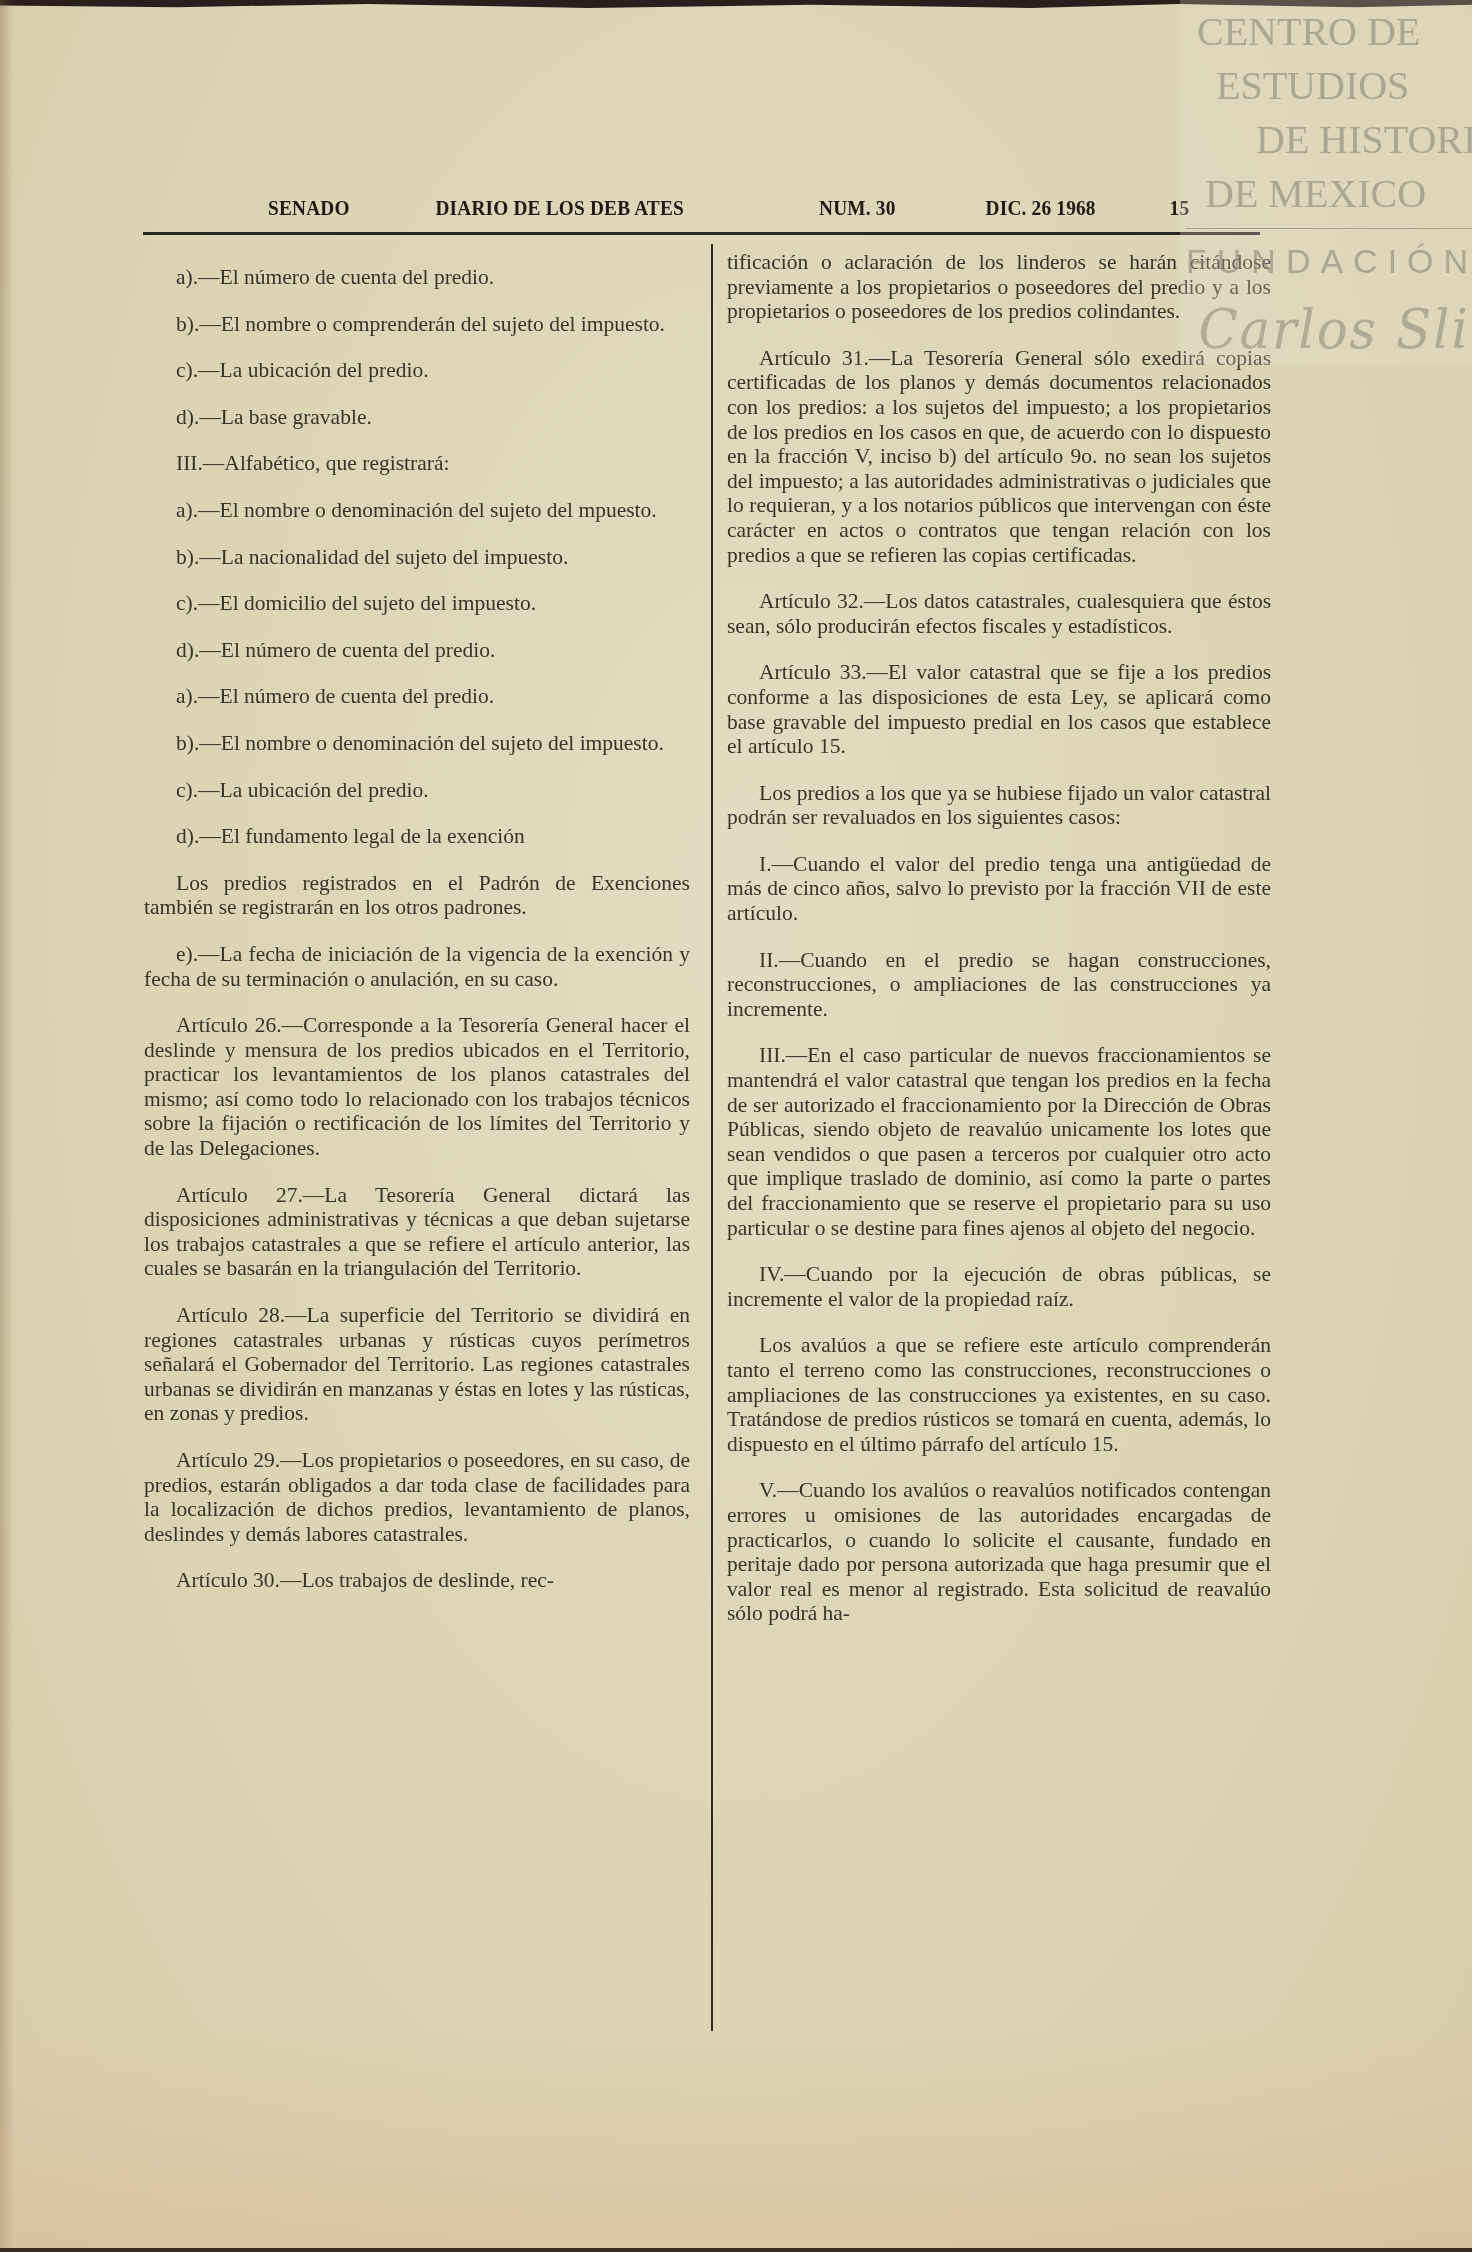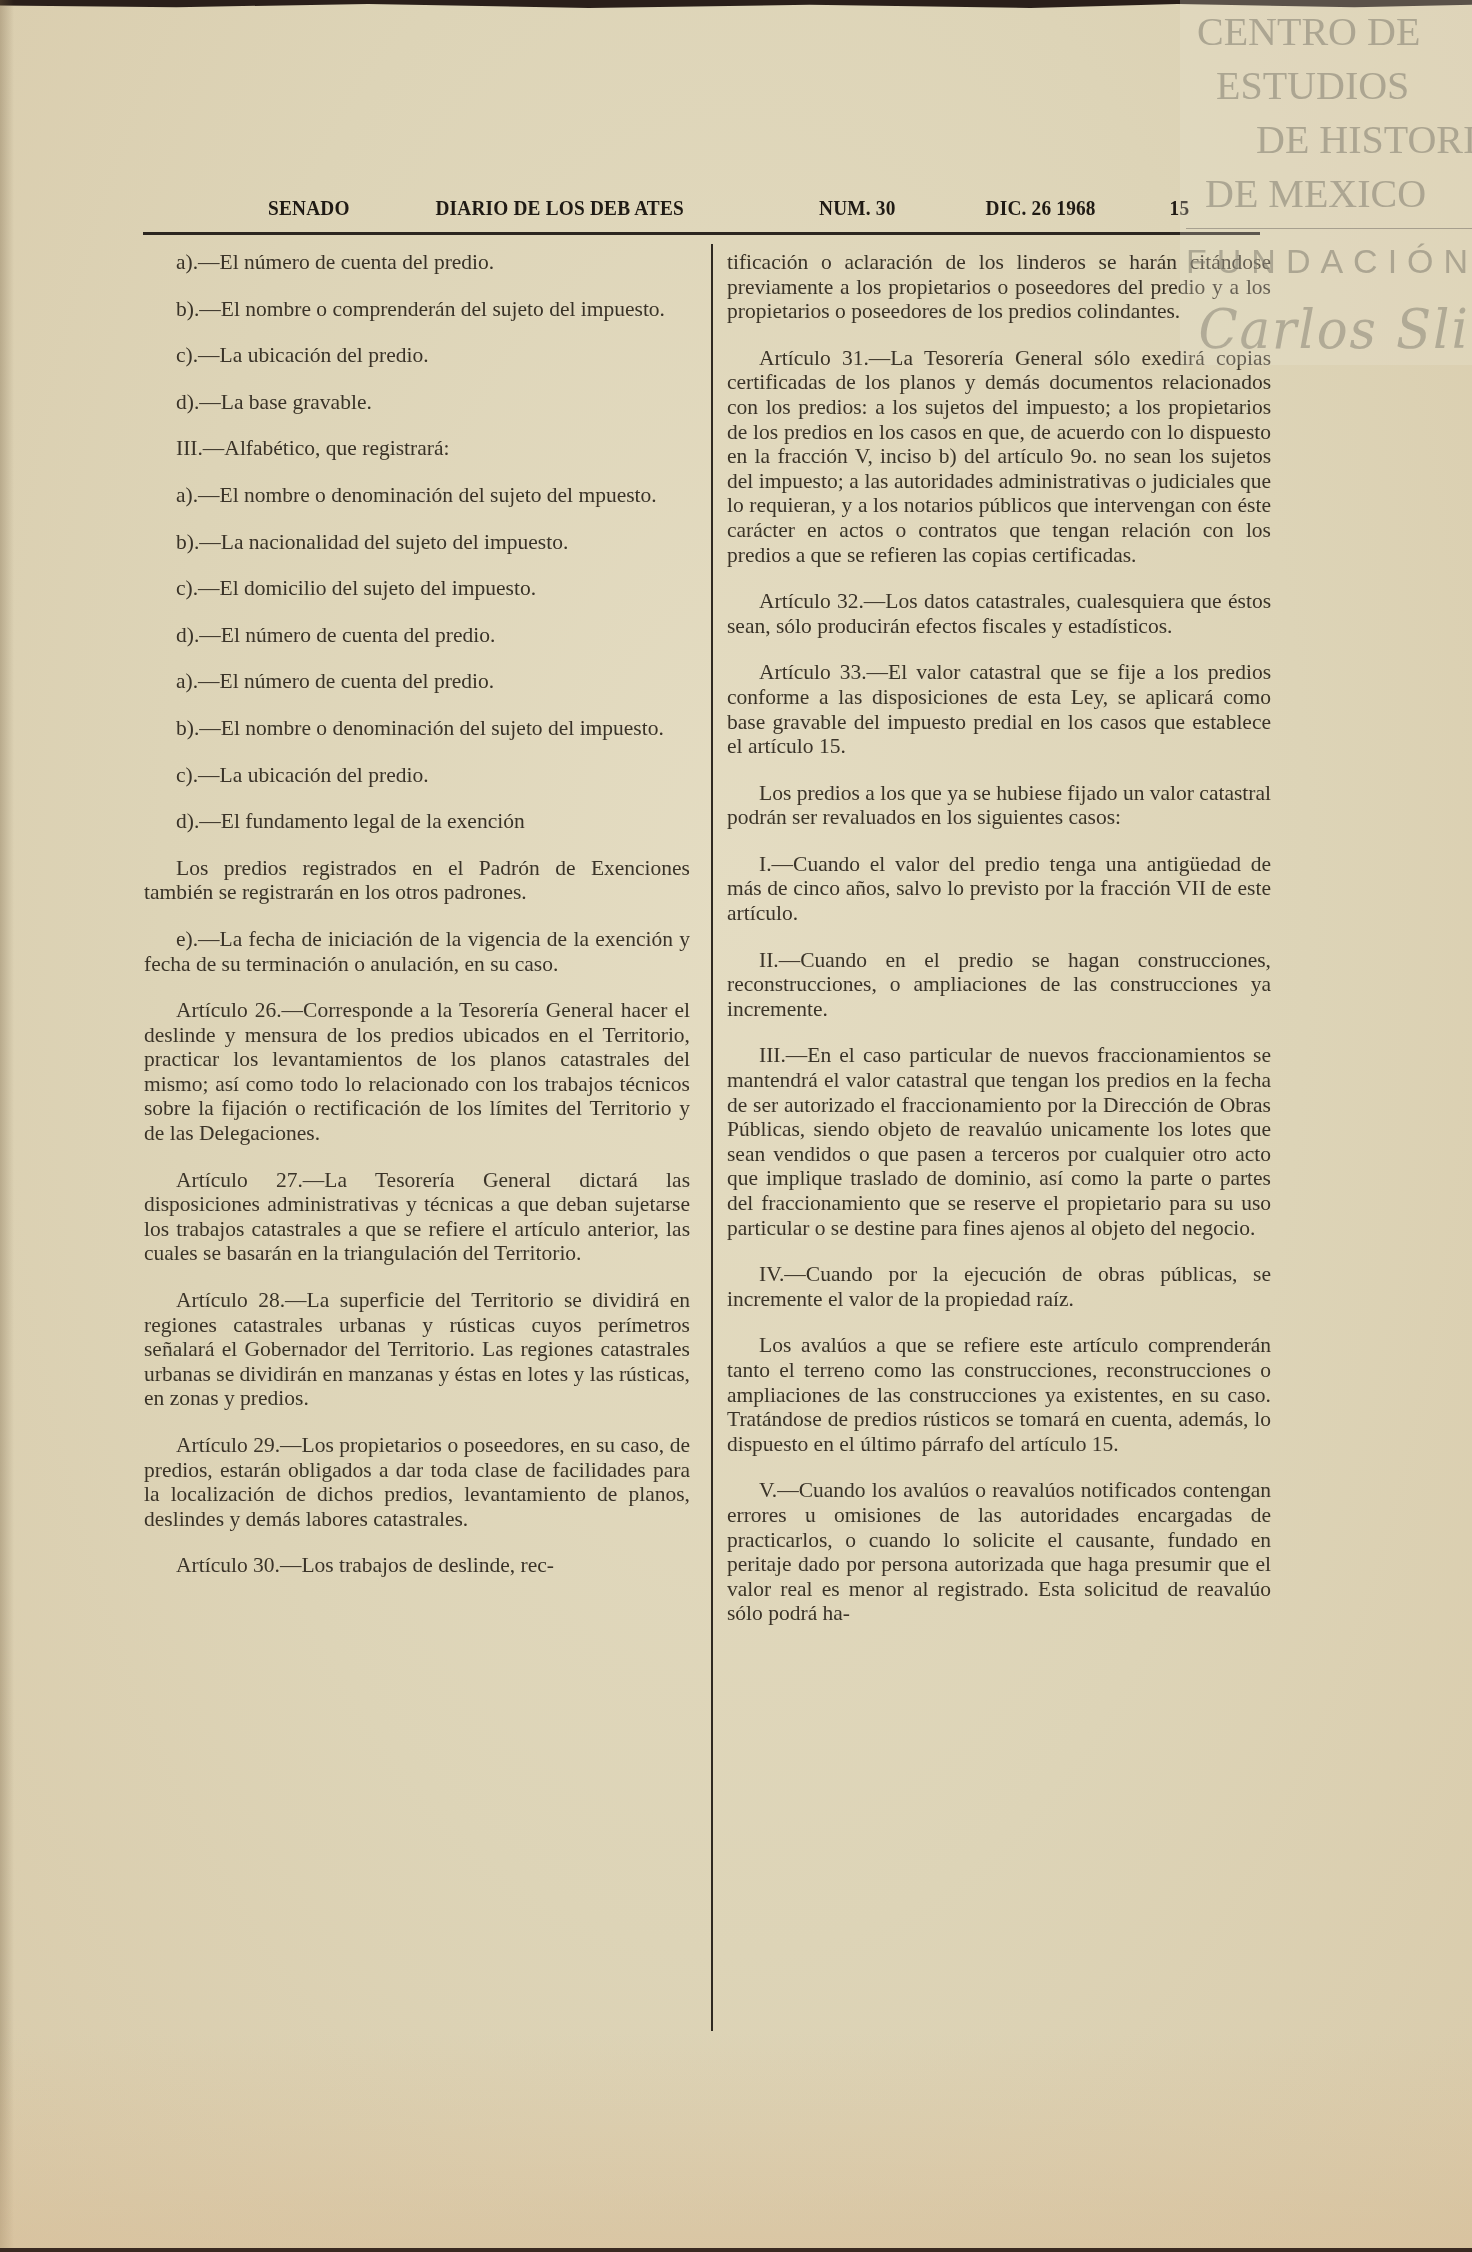--- a/index.html
+++ b/index.html
@@ -49,21 +49,21 @@
     position: absolute; top: 232px; left: 143px; width: 1117px; height: 3px;
     background: #2c2620;
   }
 
   
   .col {
     position: absolute; top: 250px;
     font-size: 21.5px; line-height: 24.6px;
     text-align: justify; color: #3a3328;
   }
-  .col-left { left: 144px; width: 546px; }
+  .col-left { left: 144px; width: 546px; margin-top: 15px; }
   .col-right { left: 727px; width: 544px; }
   .col p { margin: 0 0 22px 0; text-indent: 32px; hyphens: manual; }
   .col-right p.cont { text-indent: 0; }
   .col-divider {
     position: absolute; left: 711px; top: 244px; width: 2px; height: 1787px;
     background: #2f2921;
   }
 
   
   .wm-box {

